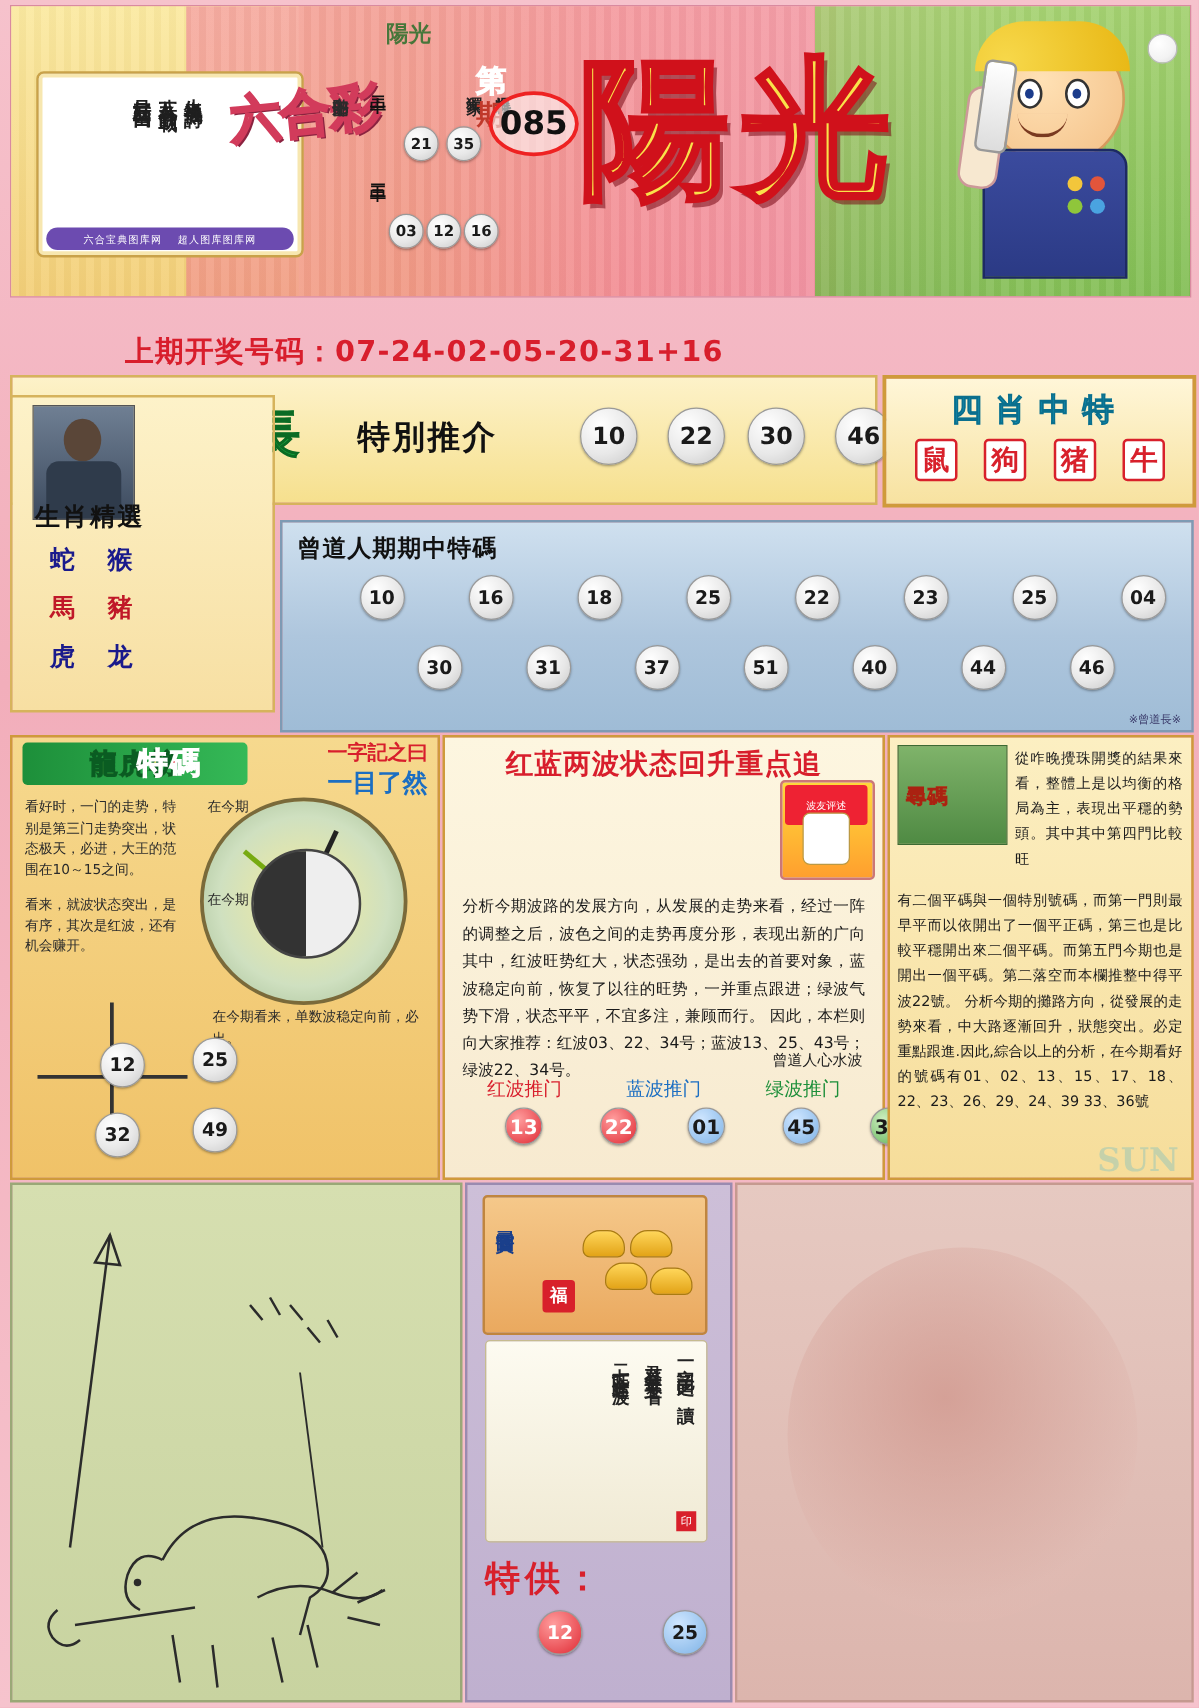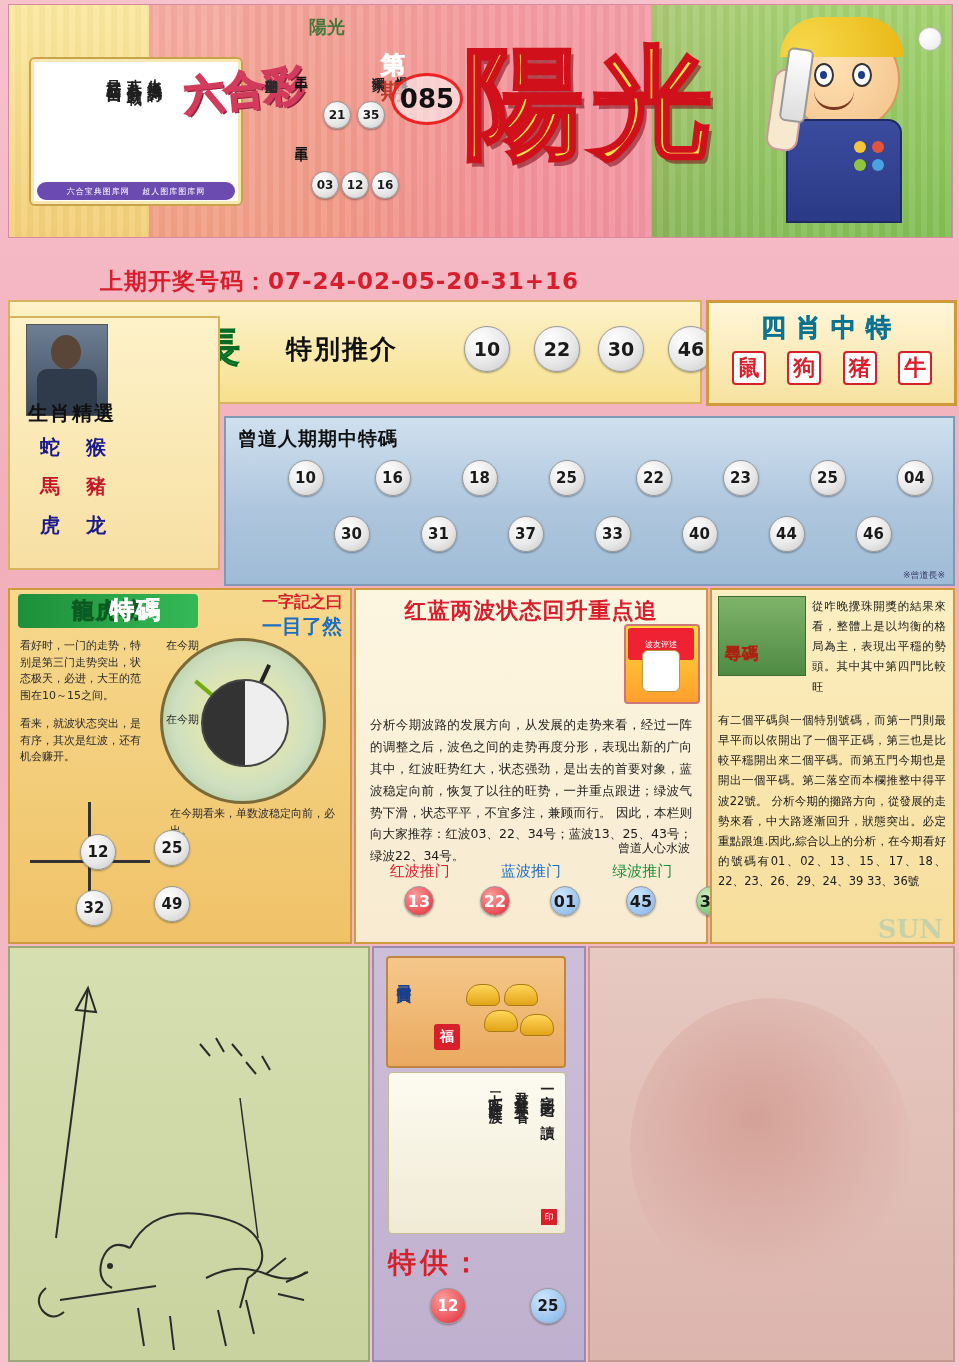--- a/index.html
+++ b/index.html
@@ -176,21 +176,21 @@
   .tag.green{color:#1d8f3a;}
   .pb-balls{position:absolute;left:8px;top:296px;width:334px;display:flex;justify-content:space-around;}
   .grp{display:flex;gap:6px;}
   .pb-ball{width:28px;height:28px;font-size:16px;}
 
   .panelC{position:absolute;left:710px;top:588px;width:241px;height:352px;
     background:linear-gradient(180deg,#fcefc2,#f6dd9a);border:2px solid #cf9a3b;}
   .pc-img{position:absolute;left:6px;top:6px;width:86px;height:78px;
     background:linear-gradient(180deg,#7fb36a,#4f8a43);border:1px solid #3c6a33;}
   .pc-img .t{position:absolute;left:6px;top:30px;font-size:16px;font-weight:bold;color:#ffe94a;
-    -webkit-text-stroke:.7px #a21; letter-spacing:1px;margin-top:17px;}
+    -webkit-text-stroke:.7px #a21; letter-spacing:1px;}
   .pc-body{position:absolute;left:100px;top:6px;width:134px;font-size:11.5px;line-height:1.75;color:#1b1b1b;text-align:justify;}
   .pc-body2{position:absolute;left:6px;top:120px;width:228px;font-size:11.5px;line-height:1.75;color:#1b1b1b;text-align:justify;}
   .sunword{position:absolute;right:10px;bottom:-2px;font-size:26px;font-weight:bold;color:#b9cfae;opacity:.8;font-family:"DejaVu Serif","Liberation Serif",serif;}
 
   
   .botA{position:absolute;left:8px;top:946px;width:358px;height:412px;
     background:linear-gradient(180deg,#d6dfb0,#c8d3a0);border:2px solid #9aa877;}
   .botB{position:absolute;left:372px;top:946px;width:210px;height:412px;
     background:linear-gradient(180deg,#cdbfd8,#bfb0cf);border:2px solid #9a8bb0;}
   .botC{position:absolute;left:588px;top:946px;width:363px;height:412px;
@@ -361,21 +361,21 @@
       <div class="bb-cell">
           <div class="ball bb-ball">30</div>
         </div>
       <div class="bb-cell">
           <div class="ball bb-ball">31</div>
         </div>
       <div class="bb-cell">
           <div class="ball bb-ball">37</div>
         </div>
       <div class="bb-cell">
-          <div class="ball bb-ball">33</div>
+          <div class="ball bb-ball">51</div>
         </div>
       <div class="bb-cell">
           <div class="ball bb-ball">40</div>
         </div>
       <div class="bb-cell">
           <div class="ball bb-ball">44</div>
         </div>
       <div class="bb-cell">
           <div class="ball bb-ball">46</div>
         </div>

